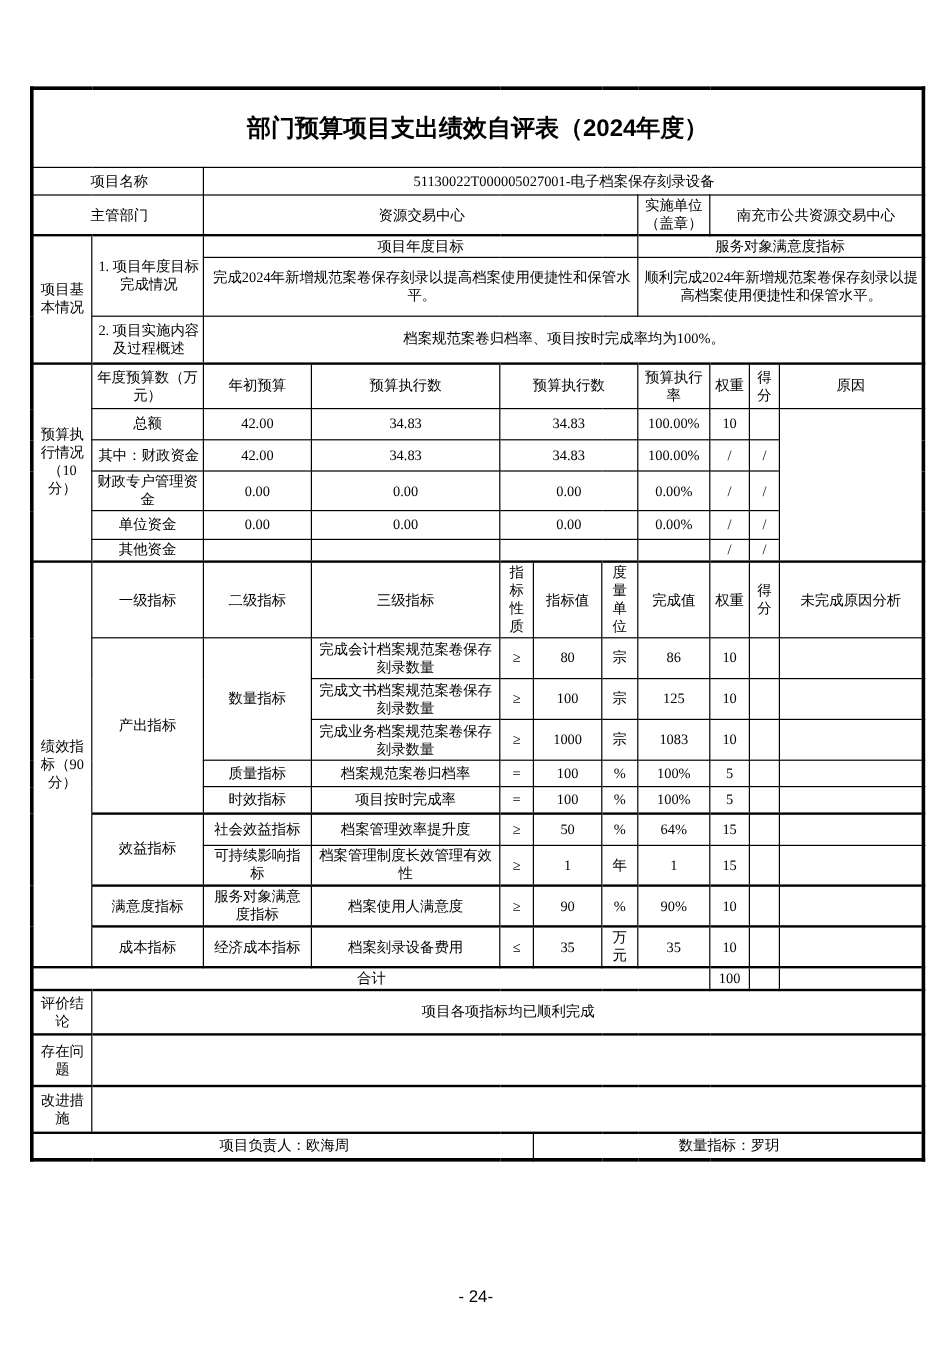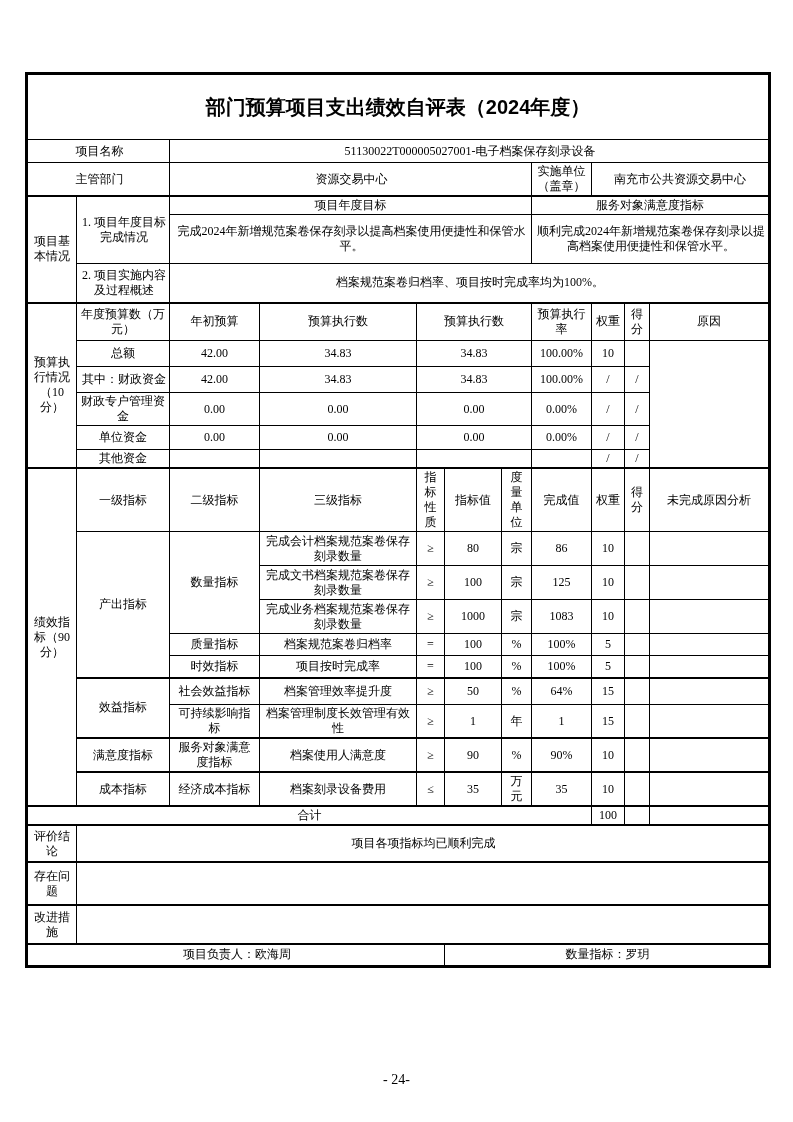--- a/index.html
+++ b/index.html
@@ -20,21 +20,21 @@
     word-break:break-all;overflow:hidden;
   }
   td.al{text-align:center;padding-left:5px;}
   td.title-cell{
     font-family:"Liberation Sans","DejaVu Sans",sans-serif;
     font-weight:bold;font-size:20px;border-bottom:1px solid #000;
   }
   .tt{border-top:2px solid #000;}
   .footer-page{
     position:absolute;left:0;top:1072px;width:793px;text-align:center;
-    font-family:Liberation Serif, serif;font-size:14px;
+    font-family:Liberation Sans, sans-serif;font-size:14px;
   }
 </style>
 </head>
 <body>
 
 <div class="sheet">
   <table class="main">
     <colgroup>
       <col style="width:50px">
         <col style="width:93px">

